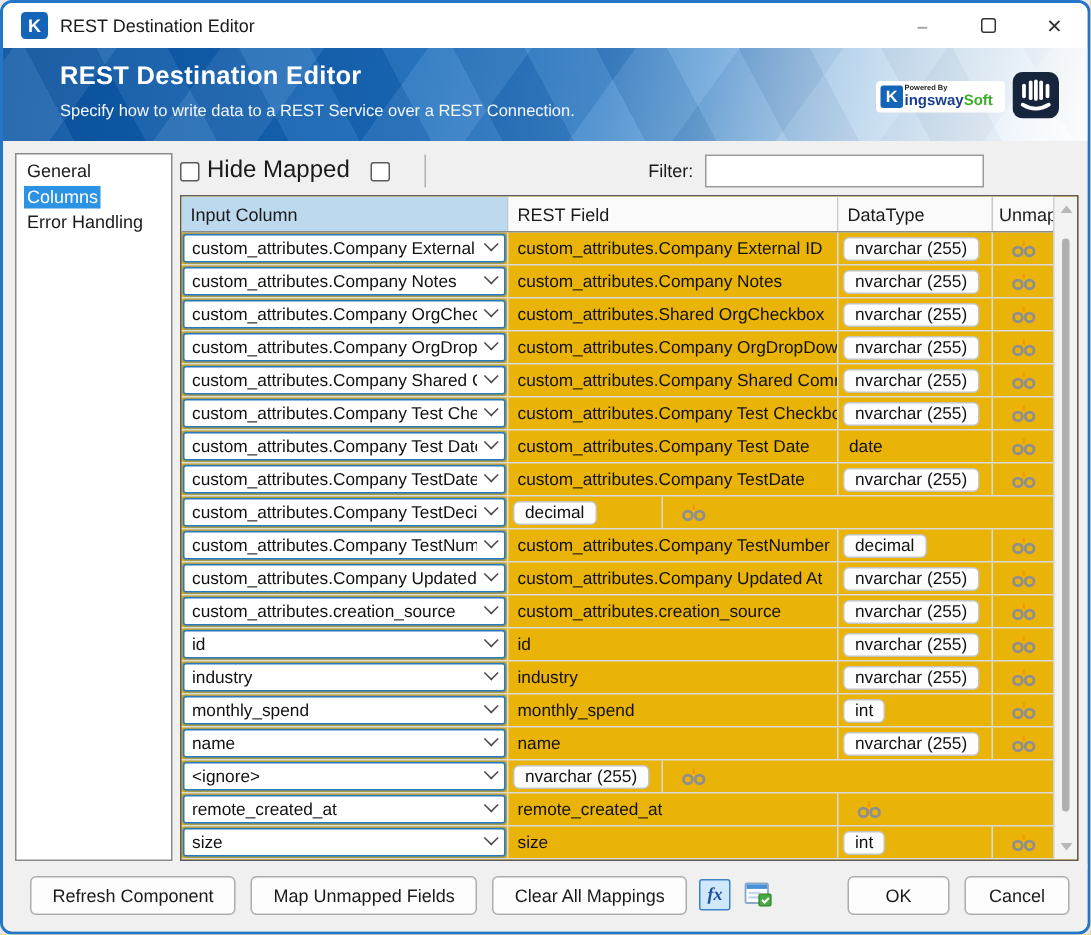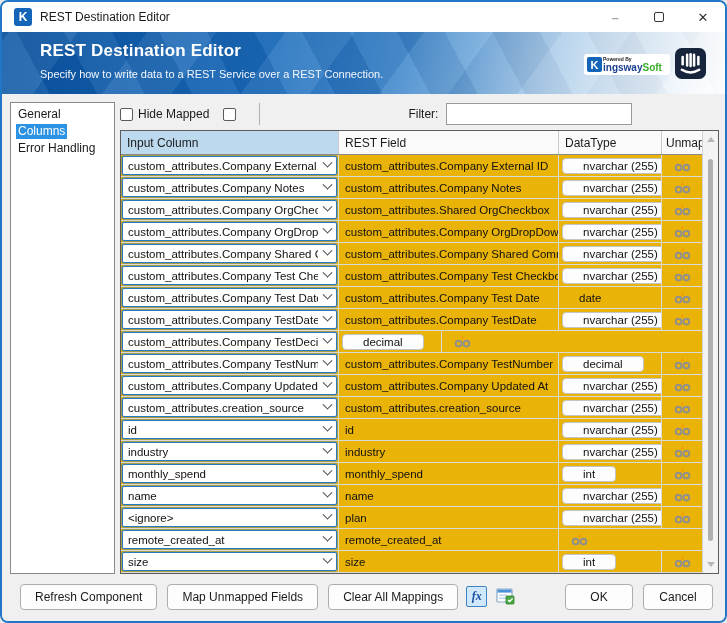--- a/index.html
+++ b/index.html
@@ -36,21 +36,21 @@
 
   
   .content { position:relative; height:486px; background:#f0f0f0; }
   .sidebar { position:absolute; left:8px; top:8px; width:105px; height:472px; background:#ffffff; border:1px solid #8a8a8a; padding:3px 0; }
   .side-item { font-size:12px; color:#1a1a1a; padding:1px 5px; line-height:15px; }
   .side-item .side-label { display:inline-block; padding:0 2px; }
   .side-item .side-label.selected { background:#2b92e4; color:#ffffff; }
 
   .main { position:absolute; left:118px; top:0; width:599px; height:486px; }
   .controls-row { position:absolute; left:0; top:8px; width:599px; height:24px; display:flex; align-items:center; }
-  .cb-group { display:flex; align-items:center; font-size:12px; color:#1a1a1a; }
+  .cb-group { display:flex; align-items:center; font-size:16px; color:#1a1a1a; }
   .cb-box { width:13px; height:13px; border:1px solid #5a5a5a; border-radius:2px; background:#fff; margin-right:5px; }
   .sep { width:1px; height:22px; background:#b0b0b0; margin-left:18px; }
   .filter-label { margin-left:148px; font-size:12px; color:#1a1a1a; }
   .filter-input { margin-left:8px; width:186px; height:22px; border:1px solid #9a9a9a; background:#ffffff; font-size:12px; padding:0 4px; font-family:"Liberation Sans", sans-serif; }
 
   
   .grid { position:absolute; left:0; top:36px; width:599px; height:444px; border:1px solid #5c5c5c; background:#eab308; overflow:hidden; }
   .grid-inner { position:absolute; left:0; top:0; right:16px; bottom:0; overflow:hidden; }
   .g-header { display:flex; height:24px; border-bottom:1px solid #8a8a8a; background:#fafafa; }
   .g-hcell { font-size:12px; color:#1a1a1a; display:flex; align-items:center; padding-left:6px; border-right:1px solid #c9c9c9; background:#fafafa; }
@@ -62,21 +62,21 @@
 
   .row { display:flex; height:22px; border-bottom:1px solid #dadada; }
   .cell { border-right:1px solid #dadada; display:flex; align-items:center; overflow:hidden; }
   .c-input { width:218px; padding:1px; }
   .c-rest { width:220px; padding-left:6px; font-size:11.5px; color:#111; white-space:nowrap; }
   .c-type { width:103px; font-size:11.5px; color:#111; }
   .c-unmap { width:40px; border-right:none; justify-content:center; }
   .combo { flex:1; height:19px; border:1px solid #2879c0; box-shadow:0 0 0 1px rgba(40,121,192,0.35); border-radius:2px; background:#fff; display:flex; align-items:center; justify-content:space-between; padding:0 5px; font-size:11.5px; color:#111; white-space:nowrap; overflow:hidden; }
   .combo-text { overflow:hidden; white-space:nowrap; }
   .chev { flex:0 0 auto; width:7px; height:7px; border-right:1.4px solid #4a4a4a; border-bottom:1.4px solid #4a4a4a; transform:rotate(45deg) translate(-2px,-2px); margin-left:6px; }
-  .type { padding:1px 20px; white-space:nowrap; }
+  .type { padding:1px 7px; white-space:nowrap; }
   .type.boxed { border:1px solid #c4c4c4; border-radius:4px; background:#fdfdfd; margin-left:3px; }
 
   .vscroll { position:absolute; top:0; right:0; bottom:0; width:16px; background:#f3f3f3; border-left:1px solid #d0d0d0; }
   .sb-arrow { position:absolute; left:4px; width:0; height:0; border-left:4px solid transparent; border-right:4px solid transparent; }
   .sb-up { top:6px; border-bottom:5px solid #b8b8b8; }
   .sb-down { bottom:6px; border-top:5px solid #b8b8b8; }
   .sb-thumb { position:absolute; left:5px; width:5px; top:28px; height:382px; background:#b0b0b0; border-radius:3px; }
 
   
   .footer { position:absolute; left:0; right:0; bottom:0; height:45px; background:#f0f0f0; display:flex; align-items:center; padding:0 12px 4px 18px;justify-content:flex-end; }
@@ -494,21 +494,20 @@
       </svg>
     </div>
   </div>
               <div class="row">
     <div class="cell c-input">
       <div class="combo">
         <span class="combo-text">&lt;ignore&gt;</span>
         <span class="chev"></span>
       </div>
     </div>
-    <div class="cell c-rest">plan</div>
     <div class="cell c-type">
       <span class="type boxed">nvarchar (255)</span>
     </div>
     <div class="cell c-unmap">
       <svg width="17" height="14" viewBox="0 0 17 14">
         <circle cx="4.6" cy="8.6" r="2.9" fill="none" stroke="#8f8f8f" stroke-width="1.9"></circle>
         <circle cx="12.4" cy="8.6" r="2.9" fill="none" stroke="#8f8f8f" stroke-width="1.9"></circle>
         <path d="M8.5 4.6 L8.5 1.4" stroke="#f29500" stroke-width="1.3"></path>
         <path d="M6.2 5 L4.8 2.6" stroke="#f2b200" stroke-width="1.2"></path>
         <path d="M10.8 5 L12.2 2.6" stroke="#f2b200" stroke-width="1.2"></path>

